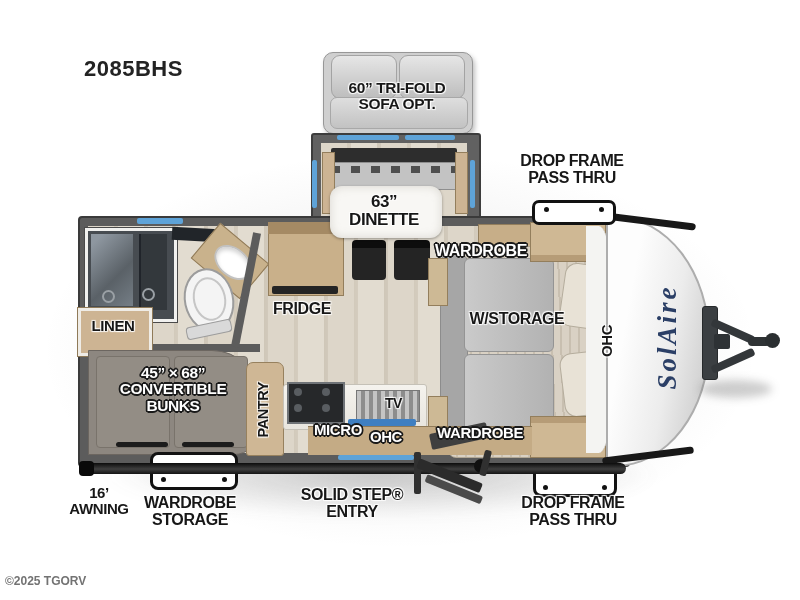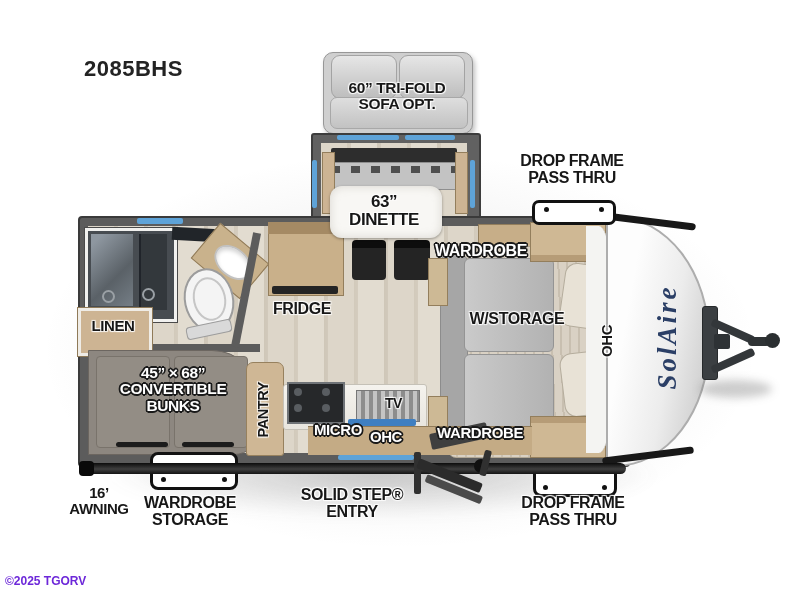--- a/index.html
+++ b/index.html
@@ -204,15 +204,15 @@
   <div class="lbl" style="left:286px;top:487px;width:132px;font-size:16px;">
     <span>SOLID STEP®</span>
       <span>ENTRY</span>
   </div>
 
   <div class="lbl" style="left:506px;top:495px;width:134px;font-size:16px;">
     <span>DROP FRAME</span>
       <span>PASS THRU</span>
   </div>
 
-  <div class="abs" style="left:5px;top:574px;font-size:12px;color:#6d28d9;font-weight:bold;">©2025 TGORV</div>
+  <div class="abs" style="left:5px;top:574px;font-size:12px;color:#737373;font-weight:bold;">©2025 TGORV</div>
 
 </div>
 
 </body></html>

